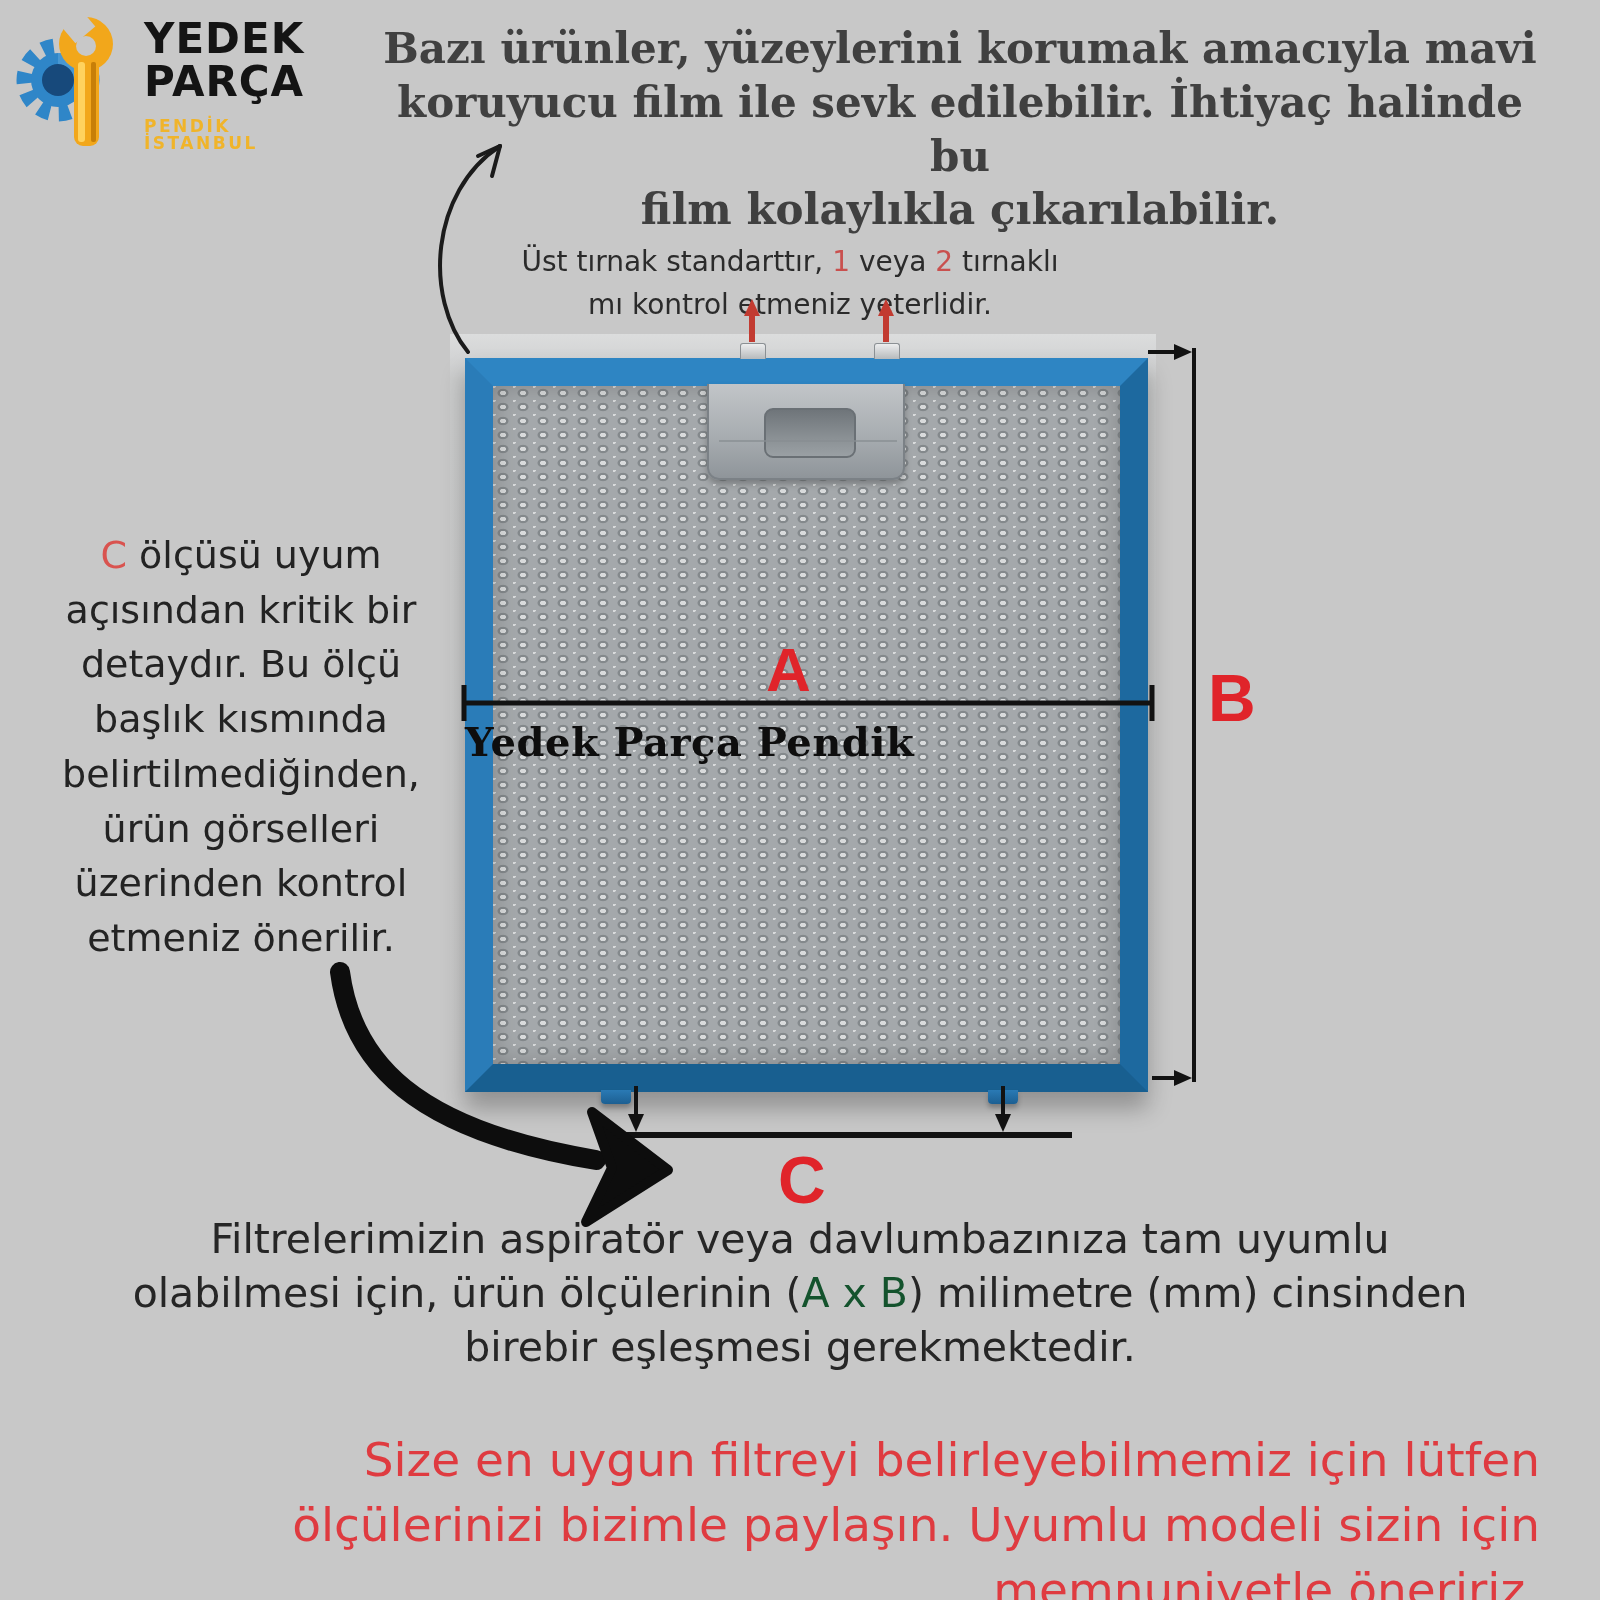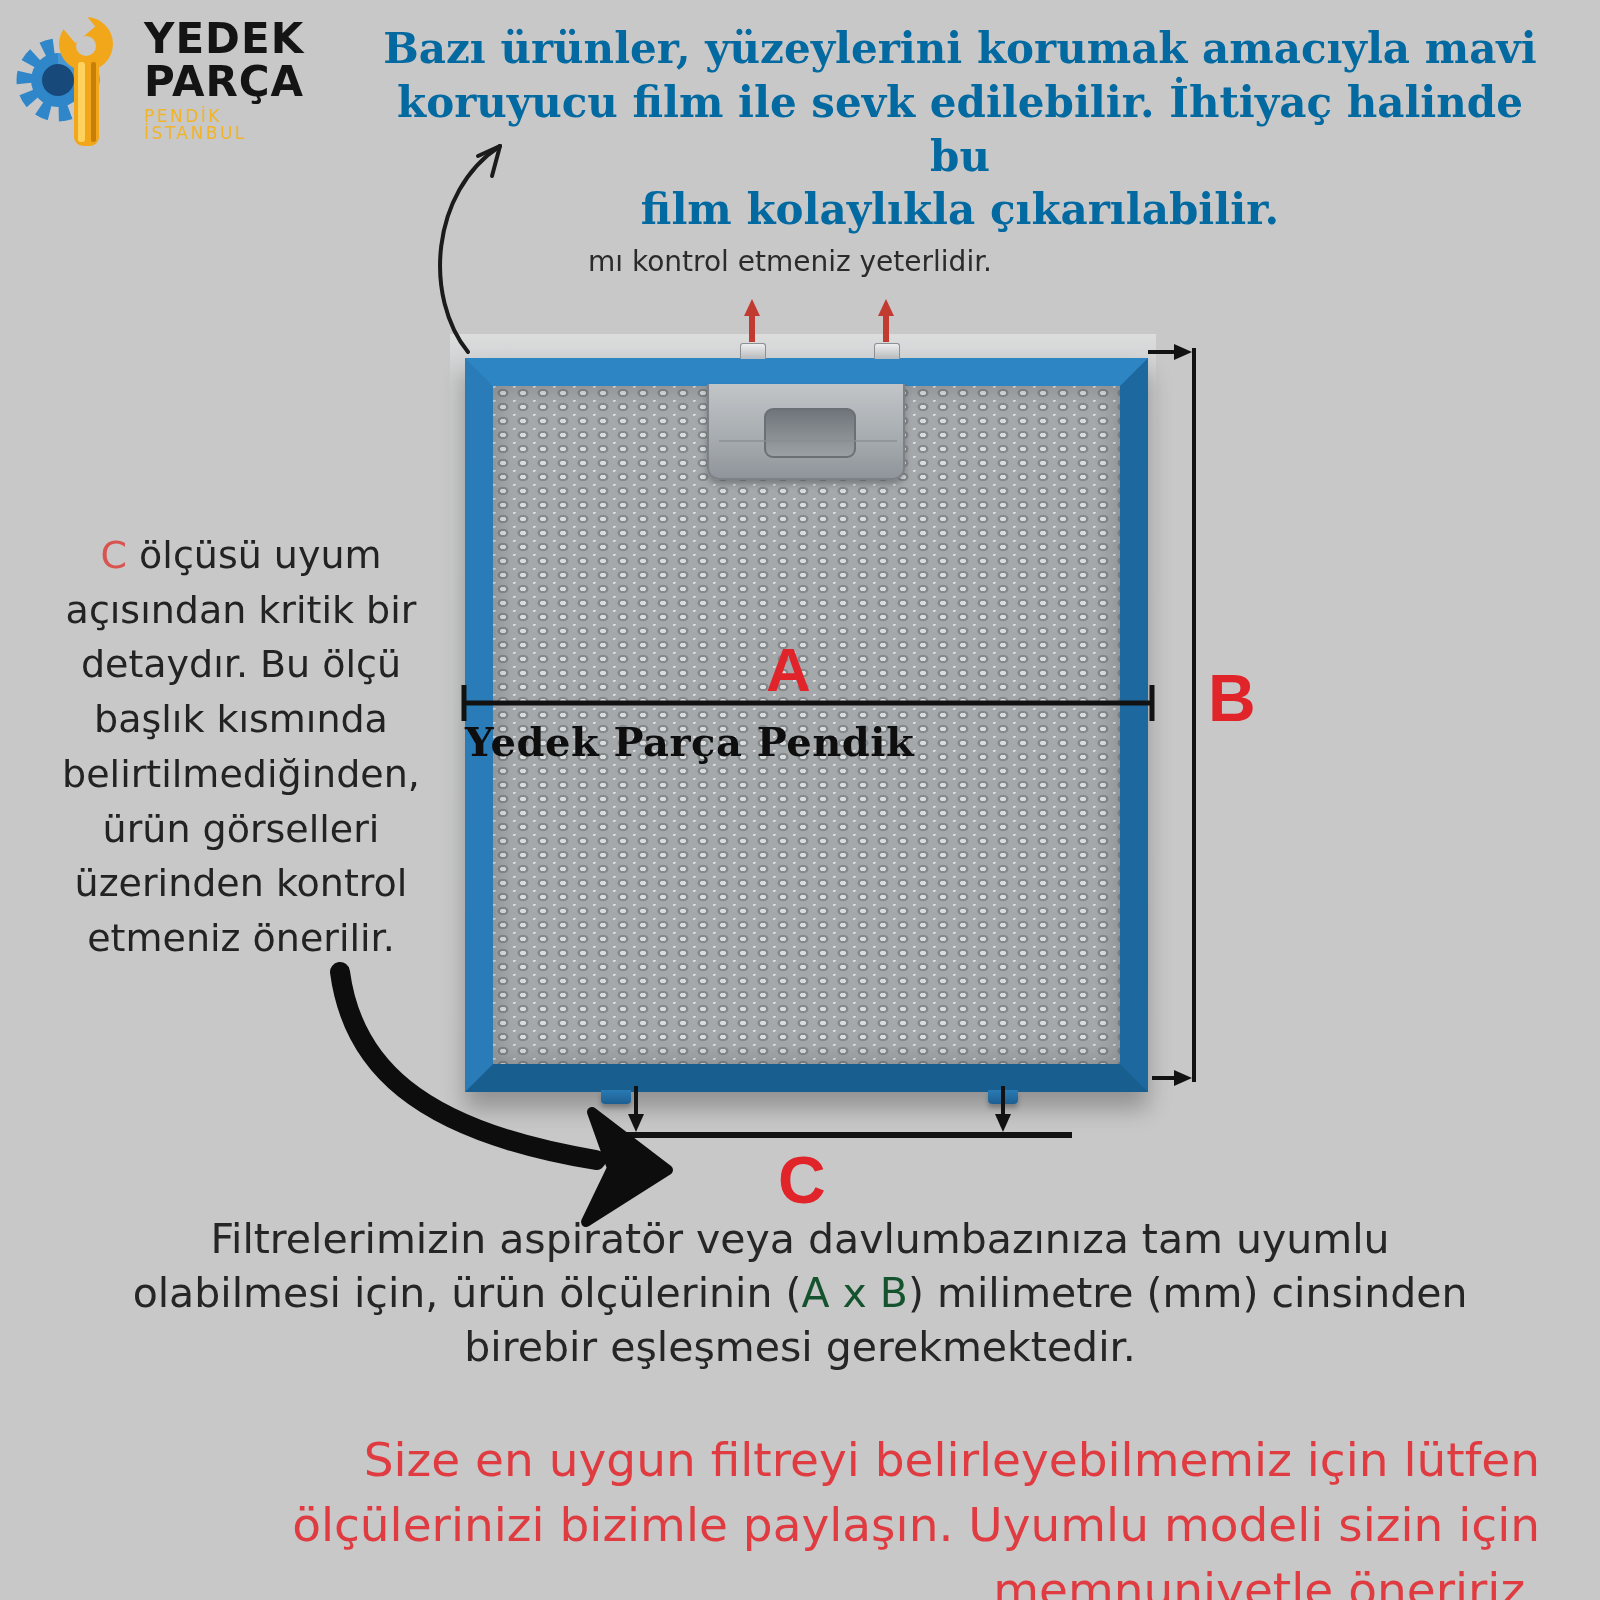--- a/index.html
+++ b/index.html
@@ -9,27 +9,27 @@
     font-family:"DejaVu Sans","Liberation Sans",sans-serif;
     color:#1a1a1a;
   }
   .abs{position:absolute;}
 
   
   .logo{left:8px;top:6px;width:320px;height:150px;display:flex;gap:18px;}
   .logo-icon{width:118px;height:148px;flex:0 0 auto;}
   .logo-text{padding-top:12px;line-height:1.02;}
   .logo-line{font-size:42px;font-weight:800;letter-spacing:1px;color:#141414;}
-  .logo-sub{font-size:17px;font-weight:400;letter-spacing:2.5px;color:#f0b42a;margin-top:4px;}
+  .logo-sub{font-size:17px;font-weight:700;letter-spacing:2.5px;color:#f0b42a;margin-top:14px;}
 
   
   .headline{
     left:370px;top:22px;width:1180px;text-align:center;
     font-family:"DejaVu Serif","Liberation Serif",serif;
-    font-weight:700;font-size:42px;line-height:1.28;color:#0369a1;
+    font-weight:700;font-size:42px;line-height:1.28;color:#404040;
   }
 
   
   .note{left:470px;top:240px;width:640px;text-align:center;
         font-size:28px;line-height:1.55;color:#2b2b2b;}
   .note .num{color:#c9504e;}
 
   
   .left-par{left:16px;top:528px;width:450px;text-align:center;
             font-size:38px;line-height:1.44;color:#232323;}
@@ -128,20 +128,23 @@
     </div>
   </div>
 
   <div class="abs headline">
     <div>Bazı ürünler, yüzeylerini korumak amacıyla mavi</div>
     <div>koruyucu film ile sevk edilebilir. İhtiyaç halinde bu</div>
     <div>film kolaylıkla çıkarılabilir.</div>
   </div>
 
   <div class="abs note">
+    <div>
+      <span>Üst tırnak standarttır, </span><span class="num">1</span><span> veya </span><span class="num">2</span><span> tırnaklı</span>
+    </div>
     <div>mı kontrol etmeniz yeterlidir.</div>
   </div>
 
   <div class="abs left-par">
     <div><span class="hl">C</span><span> ölçüsü uyum</span></div>
     <div>açısından kritik bir</div>
     <div>detaydır. Bu ölçü</div>
     <div>başlık kısmında</div>
     <div>belirtilmediğinden,</div>
     <div>ürün görselleri</div>

